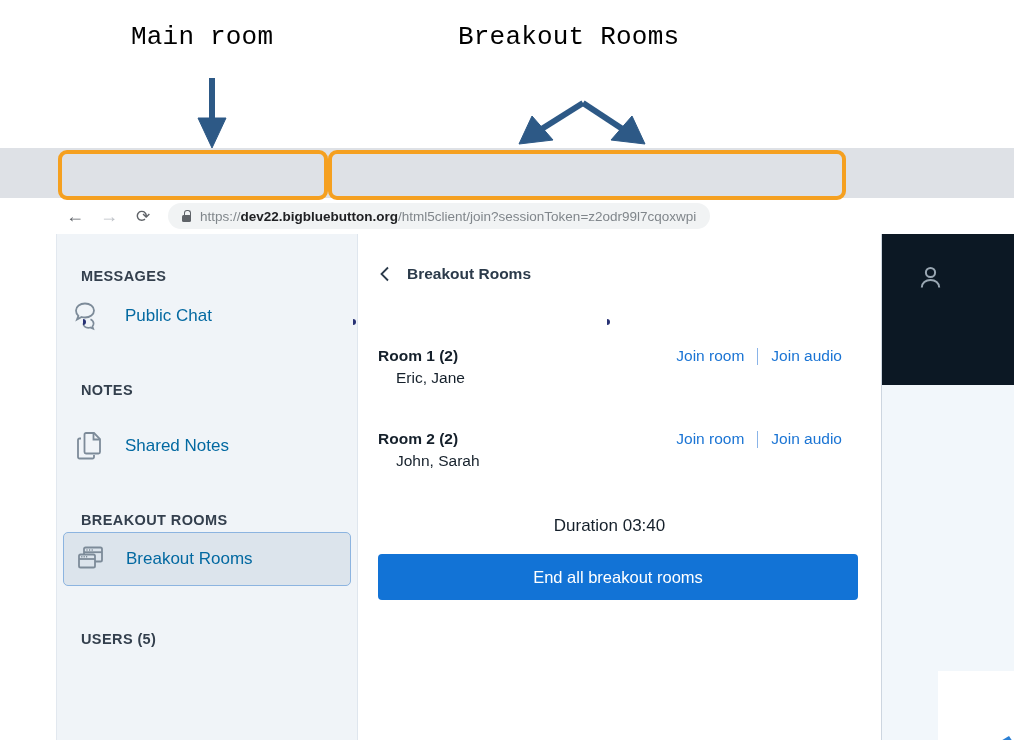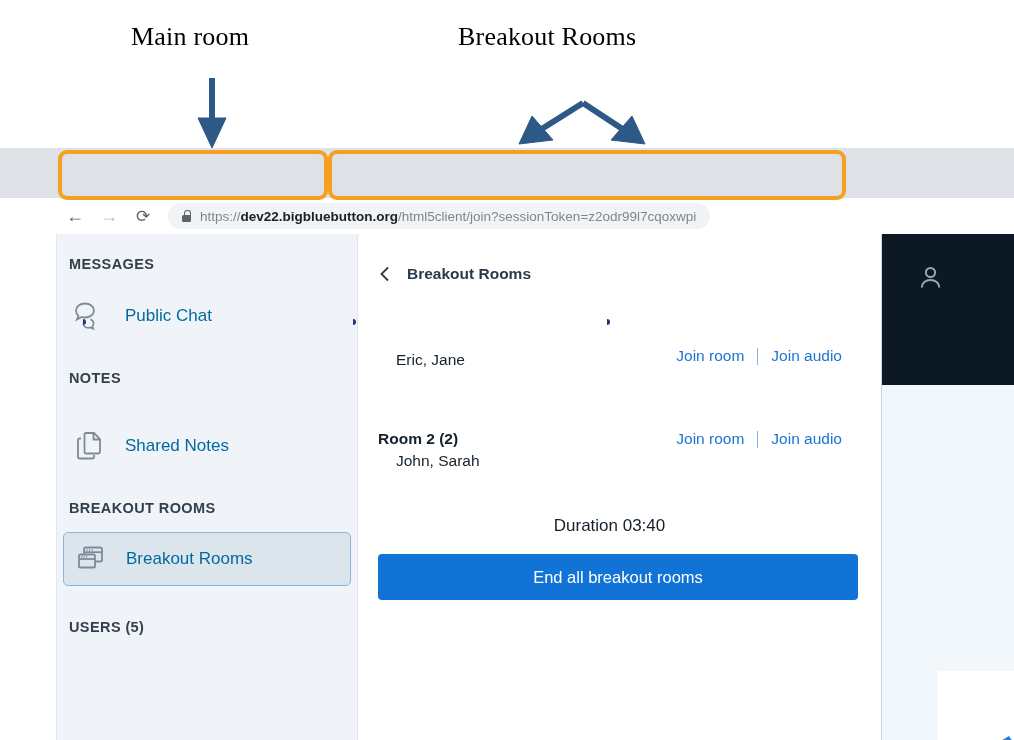--- a/index.html
+++ b/index.html
@@ -3,21 +3,21 @@
 <meta charset="utf-8">
 <style>
   html,body{margin:0;padding:0;}
   body{
     width:1014px;height:740px;position:relative;overflow:hidden;
     background:#ffffff;
     font-family:"Liberation Sans",sans-serif;
     -webkit-font-smoothing:antialiased;
   }
   .annot-label{
-    position:absolute;font-family:Liberation Serif, serif;
+    position:absolute;font-family:Liberation Mono, monospace;
     font-size:26px;color:#000;white-space:nowrap;letter-spacing:.2px;
   }
   #annot-main-room-label{left:131px;top:22px;}
   #annot-breakout-label{left:458px;top:22px;}
   svg.annot-arrows{position:absolute;left:0;top:0;width:1014px;height:160px;pointer-events:none;}
 
   
   .tabstrip{
     position:absolute;left:0;top:148px;width:1014px;height:50px;
     background:#dee1e6;
@@ -124,21 +124,21 @@
     background:#ffffff;overflow:hidden;
   }
   .sidebar{
     position:absolute;left:56px;top:0;width:302px;height:506px;
     background:#f0f4f8;
     border-left:1px solid #e2e8ef;border-right:1px solid #dfe6ee;
     box-sizing:border-box;
   }
   .section-title{
     font-size:14.5px;font-weight:bold;color:#333f4d;letter-spacing:.4px;
-    margin:0;
+    margin:12px;
   }
   #messages-title{position:absolute;left:12px;top:22px;}
   #notes-title{position:absolute;left:12px;top:136px;}
   #breakout-title{position:absolute;left:12px;top:266px;}
   #users-title{position:absolute;left:12px;top:385px;}
   .side-item{
     position:absolute;left:6px;width:288px;height:54px;box-sizing:border-box;
     display:flex;align-items:center;border-radius:5px;
   }
   #side-item-public-chat{top:55px;}
@@ -372,20 +372,21 @@
     <div id="panel-back-row">
       <span id="panel-back-chevron">
         <svg viewBox="0 0 16 18" fill="none" stroke="currentColor" stroke-width="1.8">
           <path d="M11 2.5L4.5 9l6.5 6.5"></path>
         </svg>
       </span>
       <span id="panel-title">Breakout Rooms</span>
     </div>
 
     <div class="room-row" id="room-row-0">
+      <div class="room-name">Room 1 (2)</div>
       <div class="room-users">Eric, Jane</div>
       <div class="room-actions">
         <span class="room-link">Join room</span>
         <span class="room-link-sep"></span>
         <span class="room-link">Join audio</span>
       </div>
     </div>
 
     <div class="room-row" id="room-row-1">
       <div class="room-name">Room 2 (2)</div>

